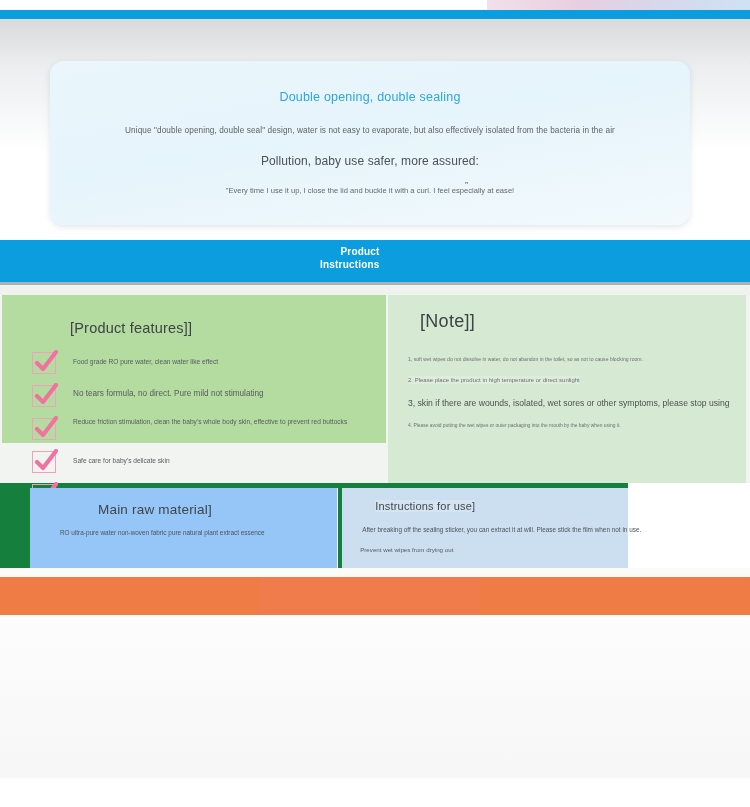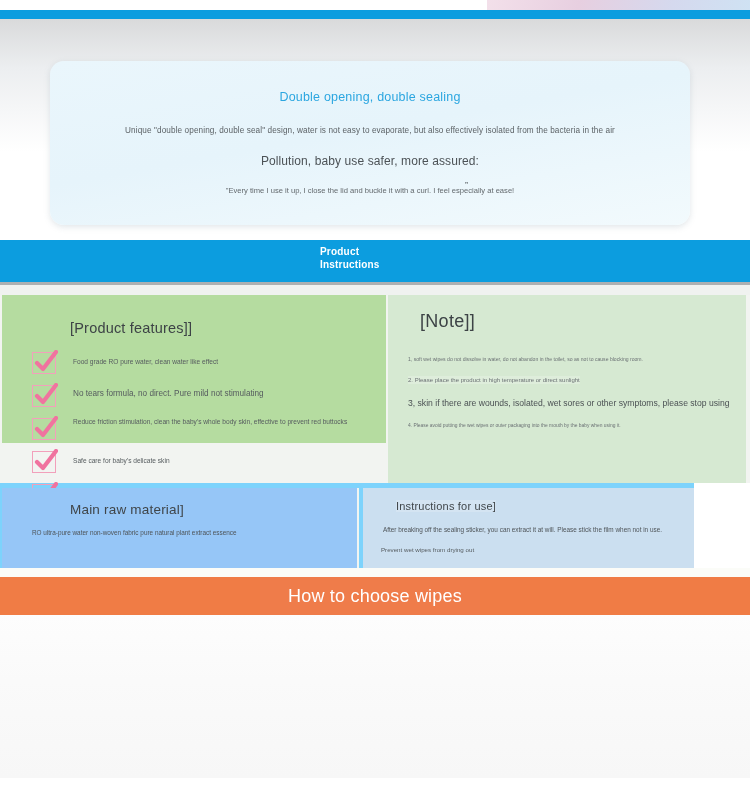--- a/index.html
+++ b/index.html
@@ -57,21 +57,21 @@
   }
 
   
   .pd-banner{
     position:relative;width:750px;height:42px;background:#0c9ddf;
     margin-top:0;
   }
   .pd-banner-text{
     position:absolute;left:320px;top:6px;
     font-size:10px;line-height:12.5px;color:#ffffff;font-weight:bold;
-    letter-spacing:.2px;text-align:left;
+    letter-spacing:.2px;text-align:right;
   }
   .pd-underline{width:750px;height:3px;background:#adb0b2;}
   .pd-gap{width:750px;height:10px;background:#f0f2f0;}
 
   .feature-row{
     display:flex;width:750px;background:#f2f4f1;
   }
   .card-green-dark{
     width:384px;height:148px;background:#b5dca0;position:relative;
     margin-left:2px;
@@ -101,21 +101,21 @@
     position:absolute;left:32px;top:16px;
     font-size:18px;color:#3d4346;letter-spacing:.3px;
   }
   .note-list{position:absolute;left:20px;top:60px;width:330px;}
   .note-1{font-size:5.1px;color:#6b7174;line-height:8px;}
   .note-2{font-size:6px;color:#6b7174;line-height:8px;margin-top:13px;background:rgba(255,255,255,.20);display:inline-block;}
   .note-3{font-size:8.6px;color:#4b5154;line-height:11px;margin-top:12px;}
   .note-4{font-size:4.9px;color:#6b7174;line-height:8px;margin-top:13px;}
 
   
-  .blue-row{display:flex;width:694px;background:#7dd3fc;padding-top:5px;}
+  .blue-row{display:flex;width:600px;background:#15803d;padding-top:5px;padding-left:28px;}
   .card-blue-dark{
     width:384px;height:80px;background:#96c6f7;position:relative;margin-left:2px;
   }
   .card-blue-light{
     width:358px;height:80px;background:#cbdff0;position:relative;margin-left:4px;
   }
   .raw-title{
     position:absolute;left:68px;top:14px;font-size:13.5px;color:#3f4549;letter-spacing:.2px;
   }
   .raw-body{
@@ -257,21 +257,20 @@
     <div class="card-blue-light">
       <div class="use-title">Instructions for use]</div>
       <div class="use-body">After breaking off the sealing sticker, you can extract it at will. Please stick the film when not in use.</div>
       <div class="use-body2">Prevent wet wipes from drying out</div>
     </div>
   </div>
 
   <div class="sec4-pad"></div>
   <div class="orange-wrap">
     <div class="orange-tab"></div>
-    <div class="orange-text">How to choose wipes</div>
     <div class="orange-underline"></div>
   </div>
 
   <div class="sec5">
     
     
     
     
     
     

